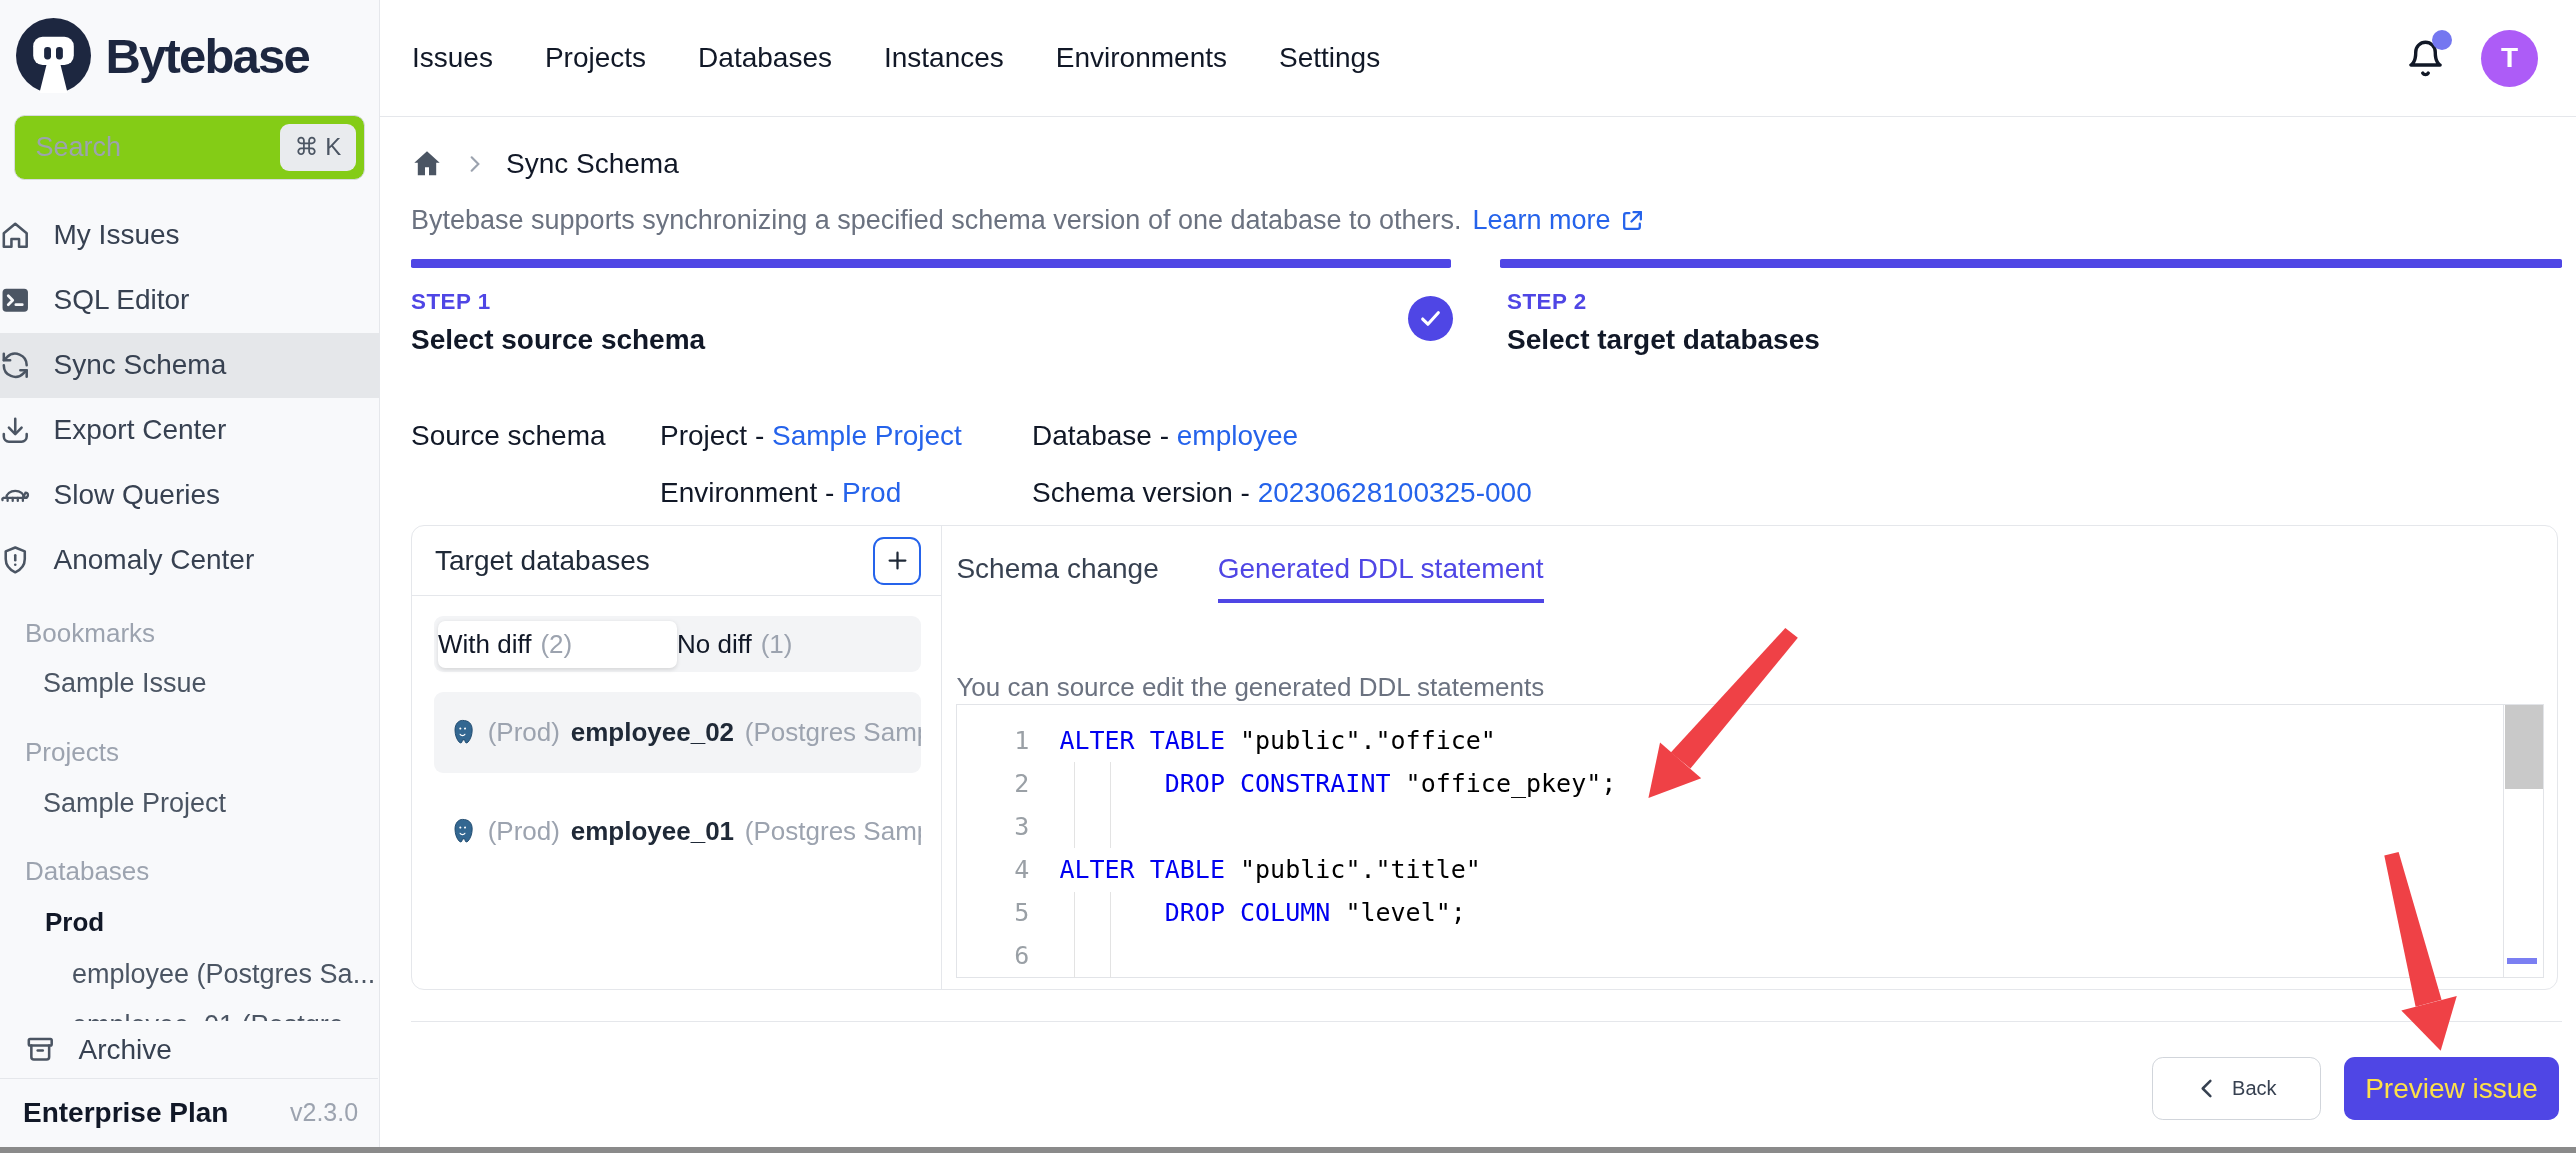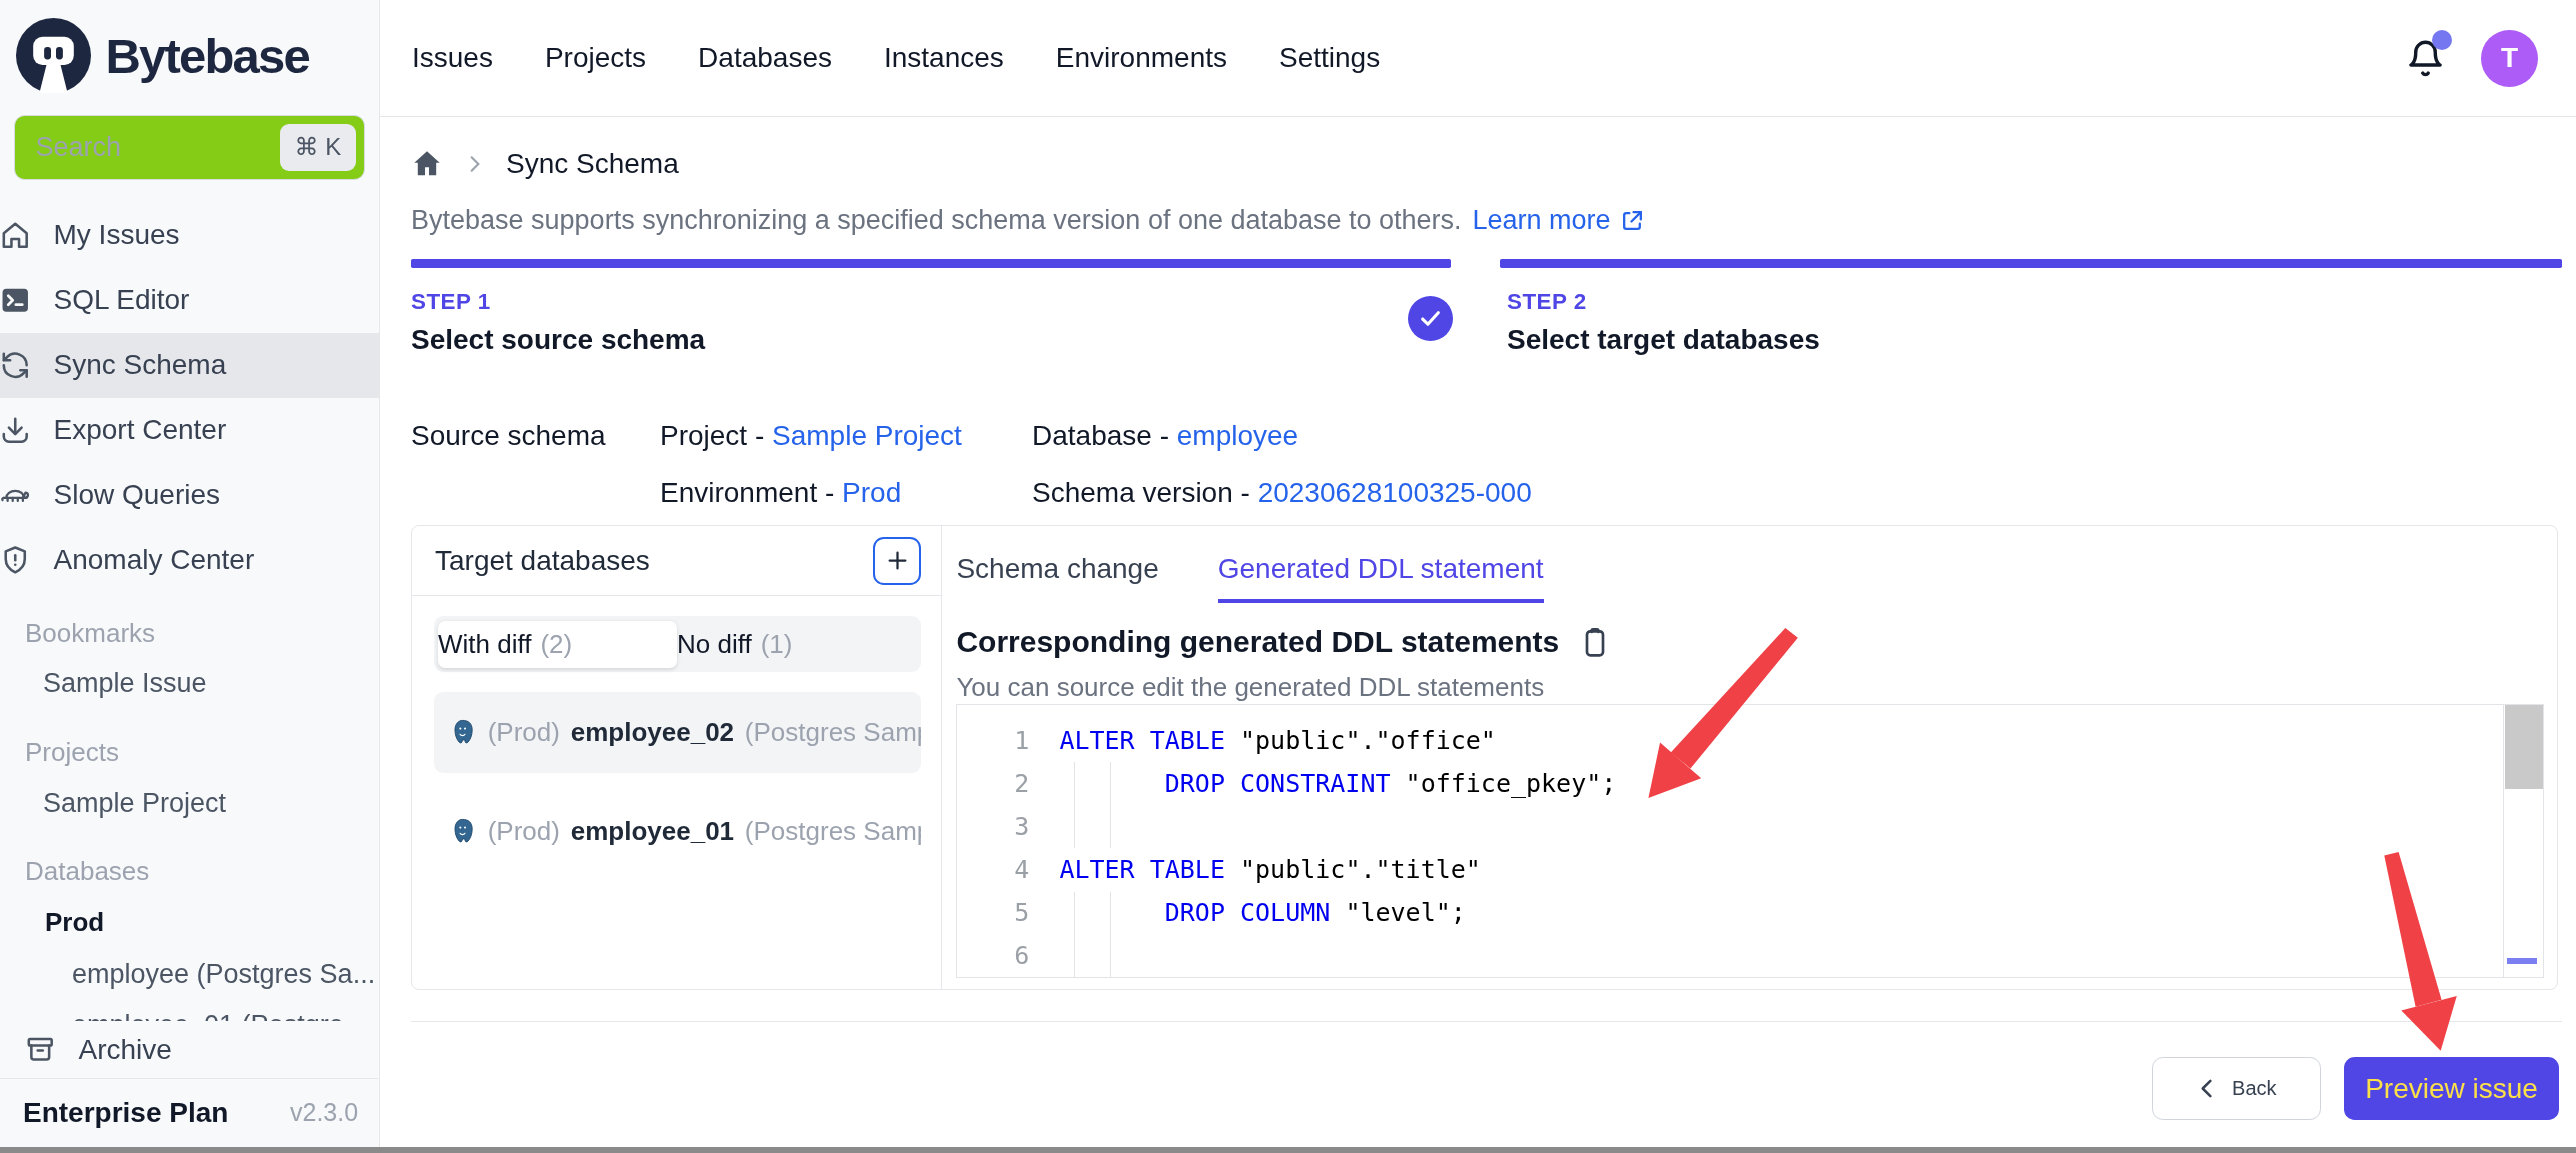--- a/index.html
+++ b/index.html
@@ -57,21 +57,21 @@
   .step-title{margin-top:9px;font-size:28px;font-weight:700;color:#111827}
   .check{position:absolute;left:1028px;top:179px;width:45px;height:45px;border-radius:50%;background:#4f46e5;
          display:flex;align-items:center;justify-content:center}
   .source{position:absolute;left:31px;top:303px;display:grid;grid-template-columns:249px 372px auto;
           grid-row-gap:25px;font-size:28px;align-items:start}
   .src-label{grid-row:1 / span 2;color:#111827}
   .kv .k{color:#111827}.kv .v{color:#2563eb}
 
   
   .card{position:absolute;left:31px;top:408px;width:2147px;height:465px;border:0.9px solid #e5e7eb;
-        border-radius:8px;box-sizing:border-box;background:#fff}
+        border-radius:13px;box-sizing:border-box;background:#fff}
   .lpane{position:absolute;left:0;top:0;width:530px;height:100%;border-right:0.9px solid #e5e7eb;box-sizing:border-box}
   .lhead{height:70px;border-bottom:0.9px solid #e5e7eb;display:flex;align-items:center;justify-content:space-between;
          padding:0 20px 0 23px;box-sizing:border-box}
   .lhead-title{font-size:28px;color:#1f2937;font-weight:500}
   .plus{width:48px;height:48px;border:2.7px solid #2563eb;border-radius:10.8px;background:#fff;display:flex;
         align-items:center;justify-content:center;box-sizing:border-box}
   .tabs{position:absolute;left:21.5px;top:90px;width:487px;height:56px;background:#f3f4f6;border-radius:9px;
         display:flex;padding:4.5px;box-sizing:border-box}
   .tab{flex:1;display:flex;align-items:center;justify-content:flex-start;gap:9px;font-size:26px;color:#111827}
   .tab .cnt{color:#9ca3af}
@@ -364,29 +364,20 @@
           <span class="nm">employee_01</span>
           <span class="inst">(Postgres Sampl...</span>
         </div>
       </div>
 
       <div class="rpane">
         <div class="rtabs">
           <span class="rtab">Schema change</span>
           <span class="rtab active">Generated DDL statement</span>
         </div>
-        <div class="rhead">
-          <span>Corresponding generated DDL statements</span>
-          <span>
-            <svg width="32" height="32" viewBox="0 0 24 24" fill="none" stroke="#374151" stroke-width="2" stroke-linecap="round" stroke-linejoin="round">
-                <rect x="6" y="4" width="12" height="18" rx="2.5"></rect>
-                <path d="M9.5 4.5V3.5a1 1 0 0 1 1-1h3a1 1 0 0 1 1 1v1"></path>
-              </svg>
-          </span>
-        </div>
         <div class="rsub">You can source edit the generated DDL statements</div>
 
         <div class="editor">
           <div class="lines">
             <div class="cl">
               <span class="ln">1</span>
               <span class="code"><span></span><span class="kw">ALTER TABLE</span><span> "public"."office"</span></span>
             </div>
             <div class="cl">
               <span class="ln">2</span>

